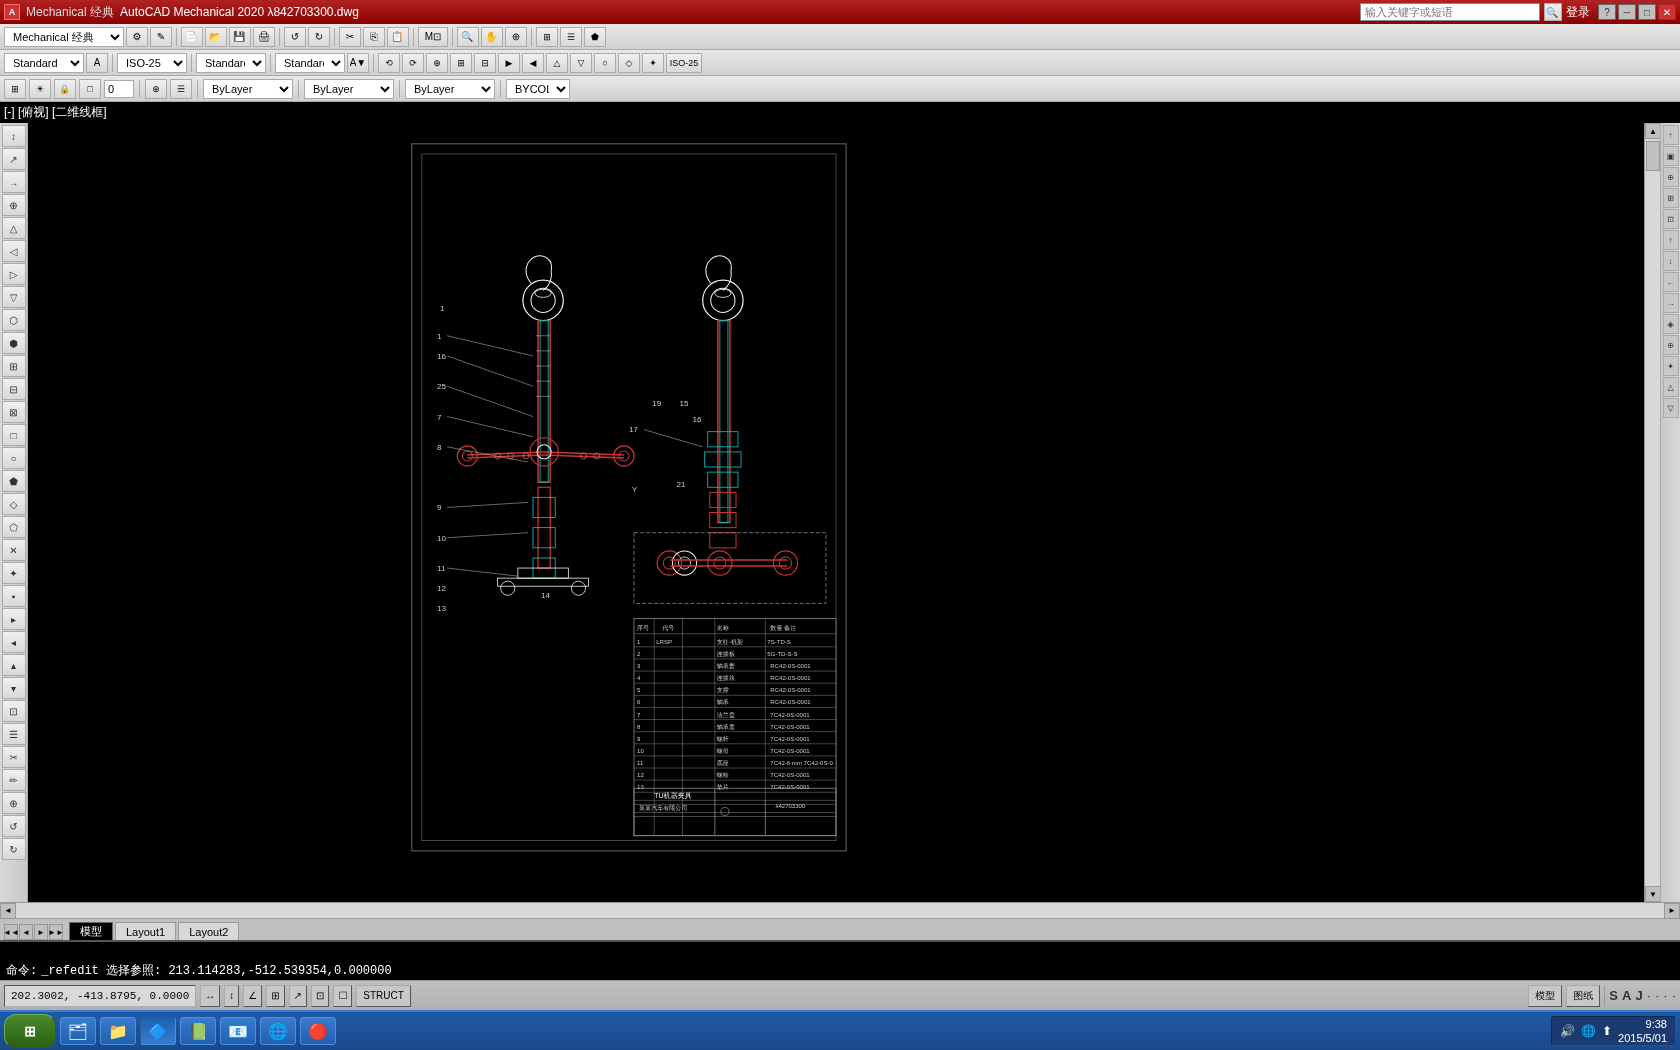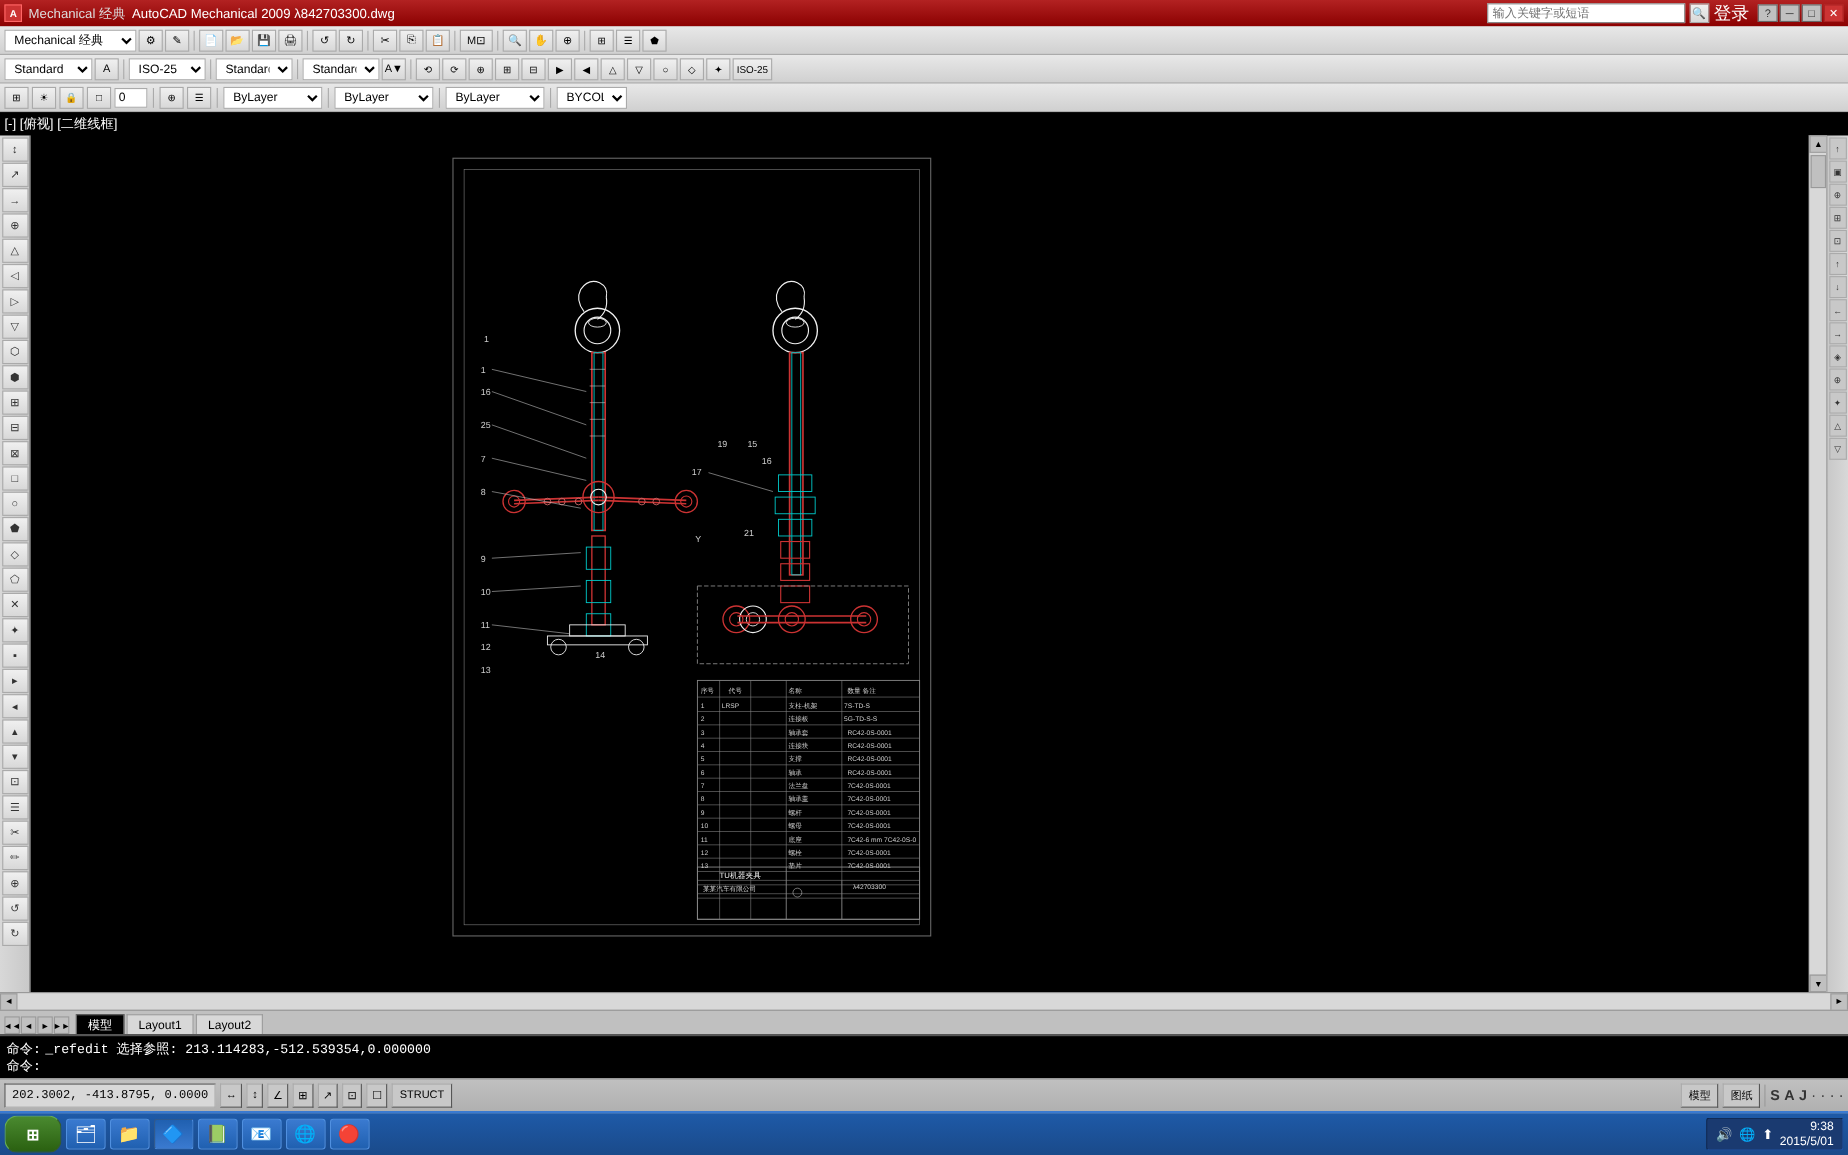--- a/index.html
+++ b/index.html
@@ -250,20 +250,21 @@
       padding: 2px 4px;
       color: #fff;
       font-size: 12px;
       font-family: 'Courier New', monospace;
     }
     .command-line {
       display: flex;
       align-items: center;
       gap: 4px;
       height: 15px;
+      margin-top: 17px;
     }
     .cmd-prompt { color: #fff; }
     .cmd-text { color: #fff; }
 
     
     #status-bar {
       height: 30px;
       background: linear-gradient(to bottom, #c0c0c0, #b0b0b0);
       border-top: 1px solid #999;
       display: flex;
@@ -383,27 +384,27 @@
   </style>
 </head>
 <body>
 
 <div id="app-wrapper">
 
   <div id="title-bar">
     <div class="title-left">
       <div class="app-icon">A</div>
       <span style="font-size:12px;color:#ddd;">Mechanical 经典</span>
-      <span class="title-text">AutoCAD Mechanical 2009  λ842703300.dwg</span>
+      <span class="title-text">AutoCAD Mechanical 2020  λ842703300.dwg</span>
     </div>
     <div style="display:flex;align-items:center;gap:8px;">
       <div style="display:flex;align-items:center;gap:4px;margin-left:34px;">
         <input type="text" style="height: 18px; width: 180px; font-size: 11px; background: rgb(255, 255, 255); border: 1px solid rgb(136, 136, 136); padding: 0px 4px;" placeholder="输入关键字或短语">
         <button class="toolbar-btn" style="width:18px;height:18px;">🔍</button>
-        <span style="color:white;font-size:16px;cursor:pointer;">登录</span>
+        <span style="color:white;font-size:12px;cursor:pointer;">登录</span>
       </div>
       <div class="title-controls">
         <button style="width:18px;height:16px;background:#c0c0c0;border:1px solid #666;font-size:10px;cursor:pointer;">?</button>
         <button style="width:18px;height:16px;background:#c0c0c0;border:1px solid #666;font-size:10px;cursor:pointer;">─</button>
         <button style="width:18px;height:16px;background:#c0c0c0;border:1px solid #666;font-size:10px;cursor:pointer;">□</button>
         <button style="width:18px;height:16px;background:#cc3333;border:1px solid #aa2222;color:white;font-size:10px;cursor:pointer;">✕</button>
       </div>
     </div>
   </div>
 

